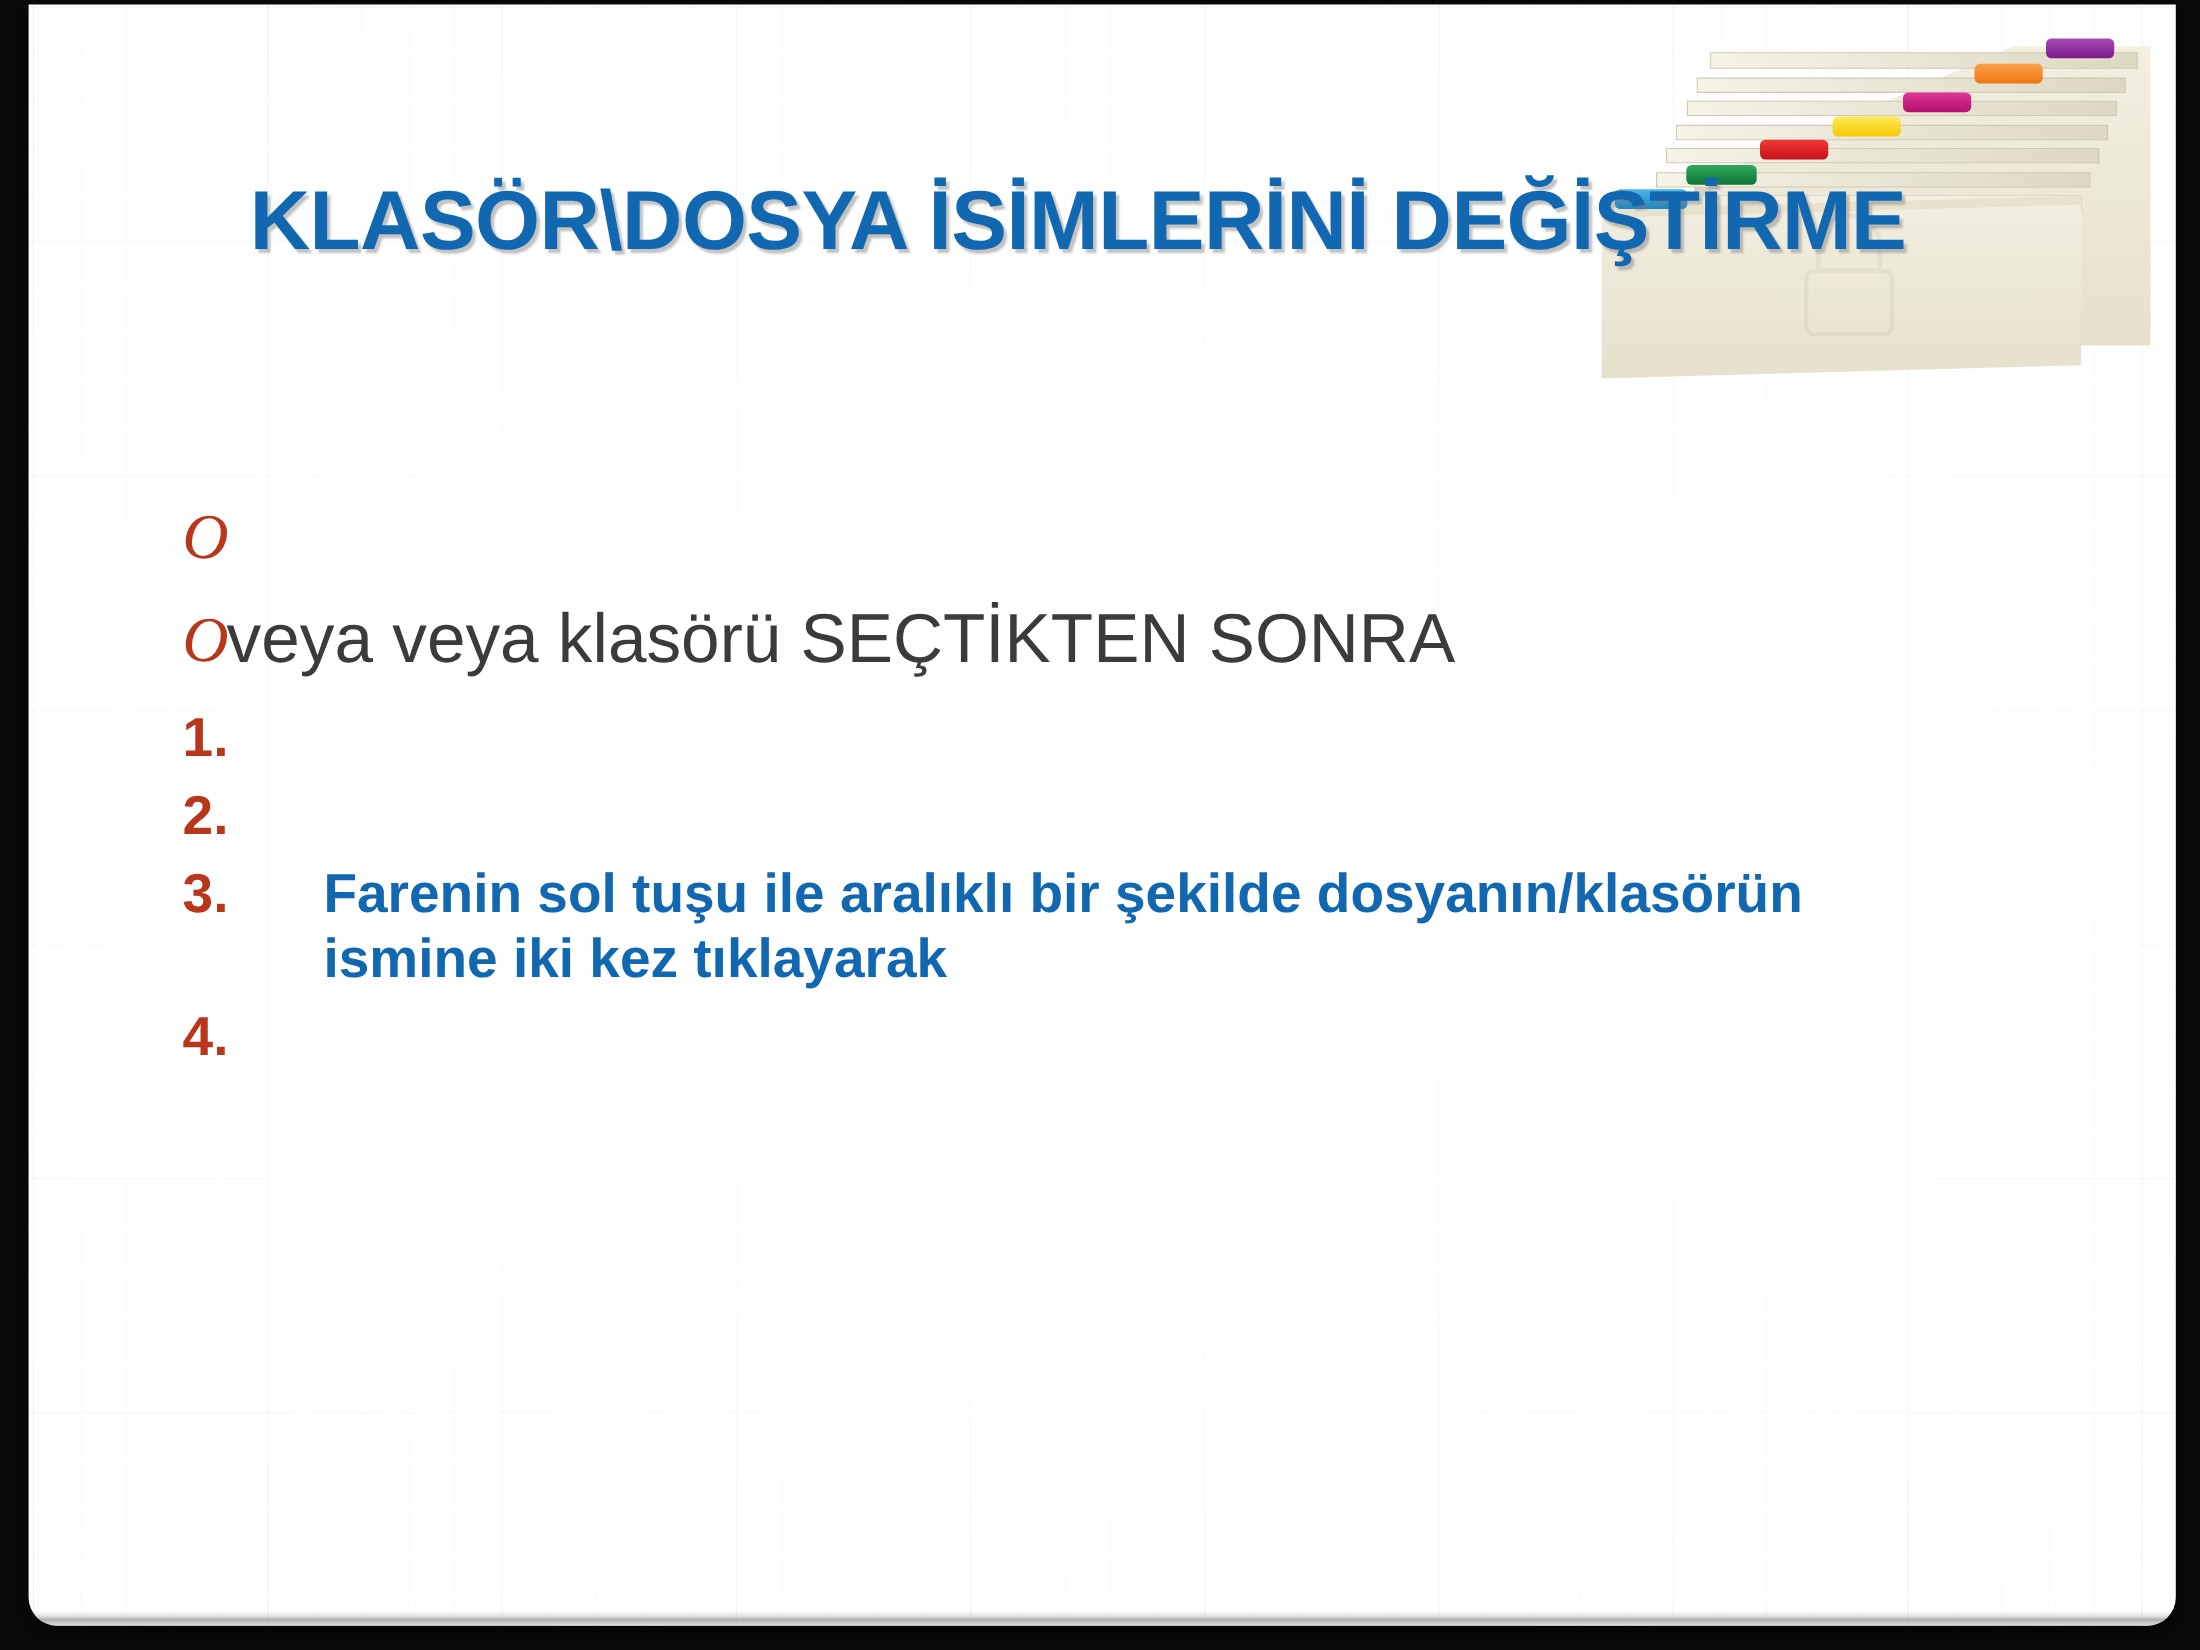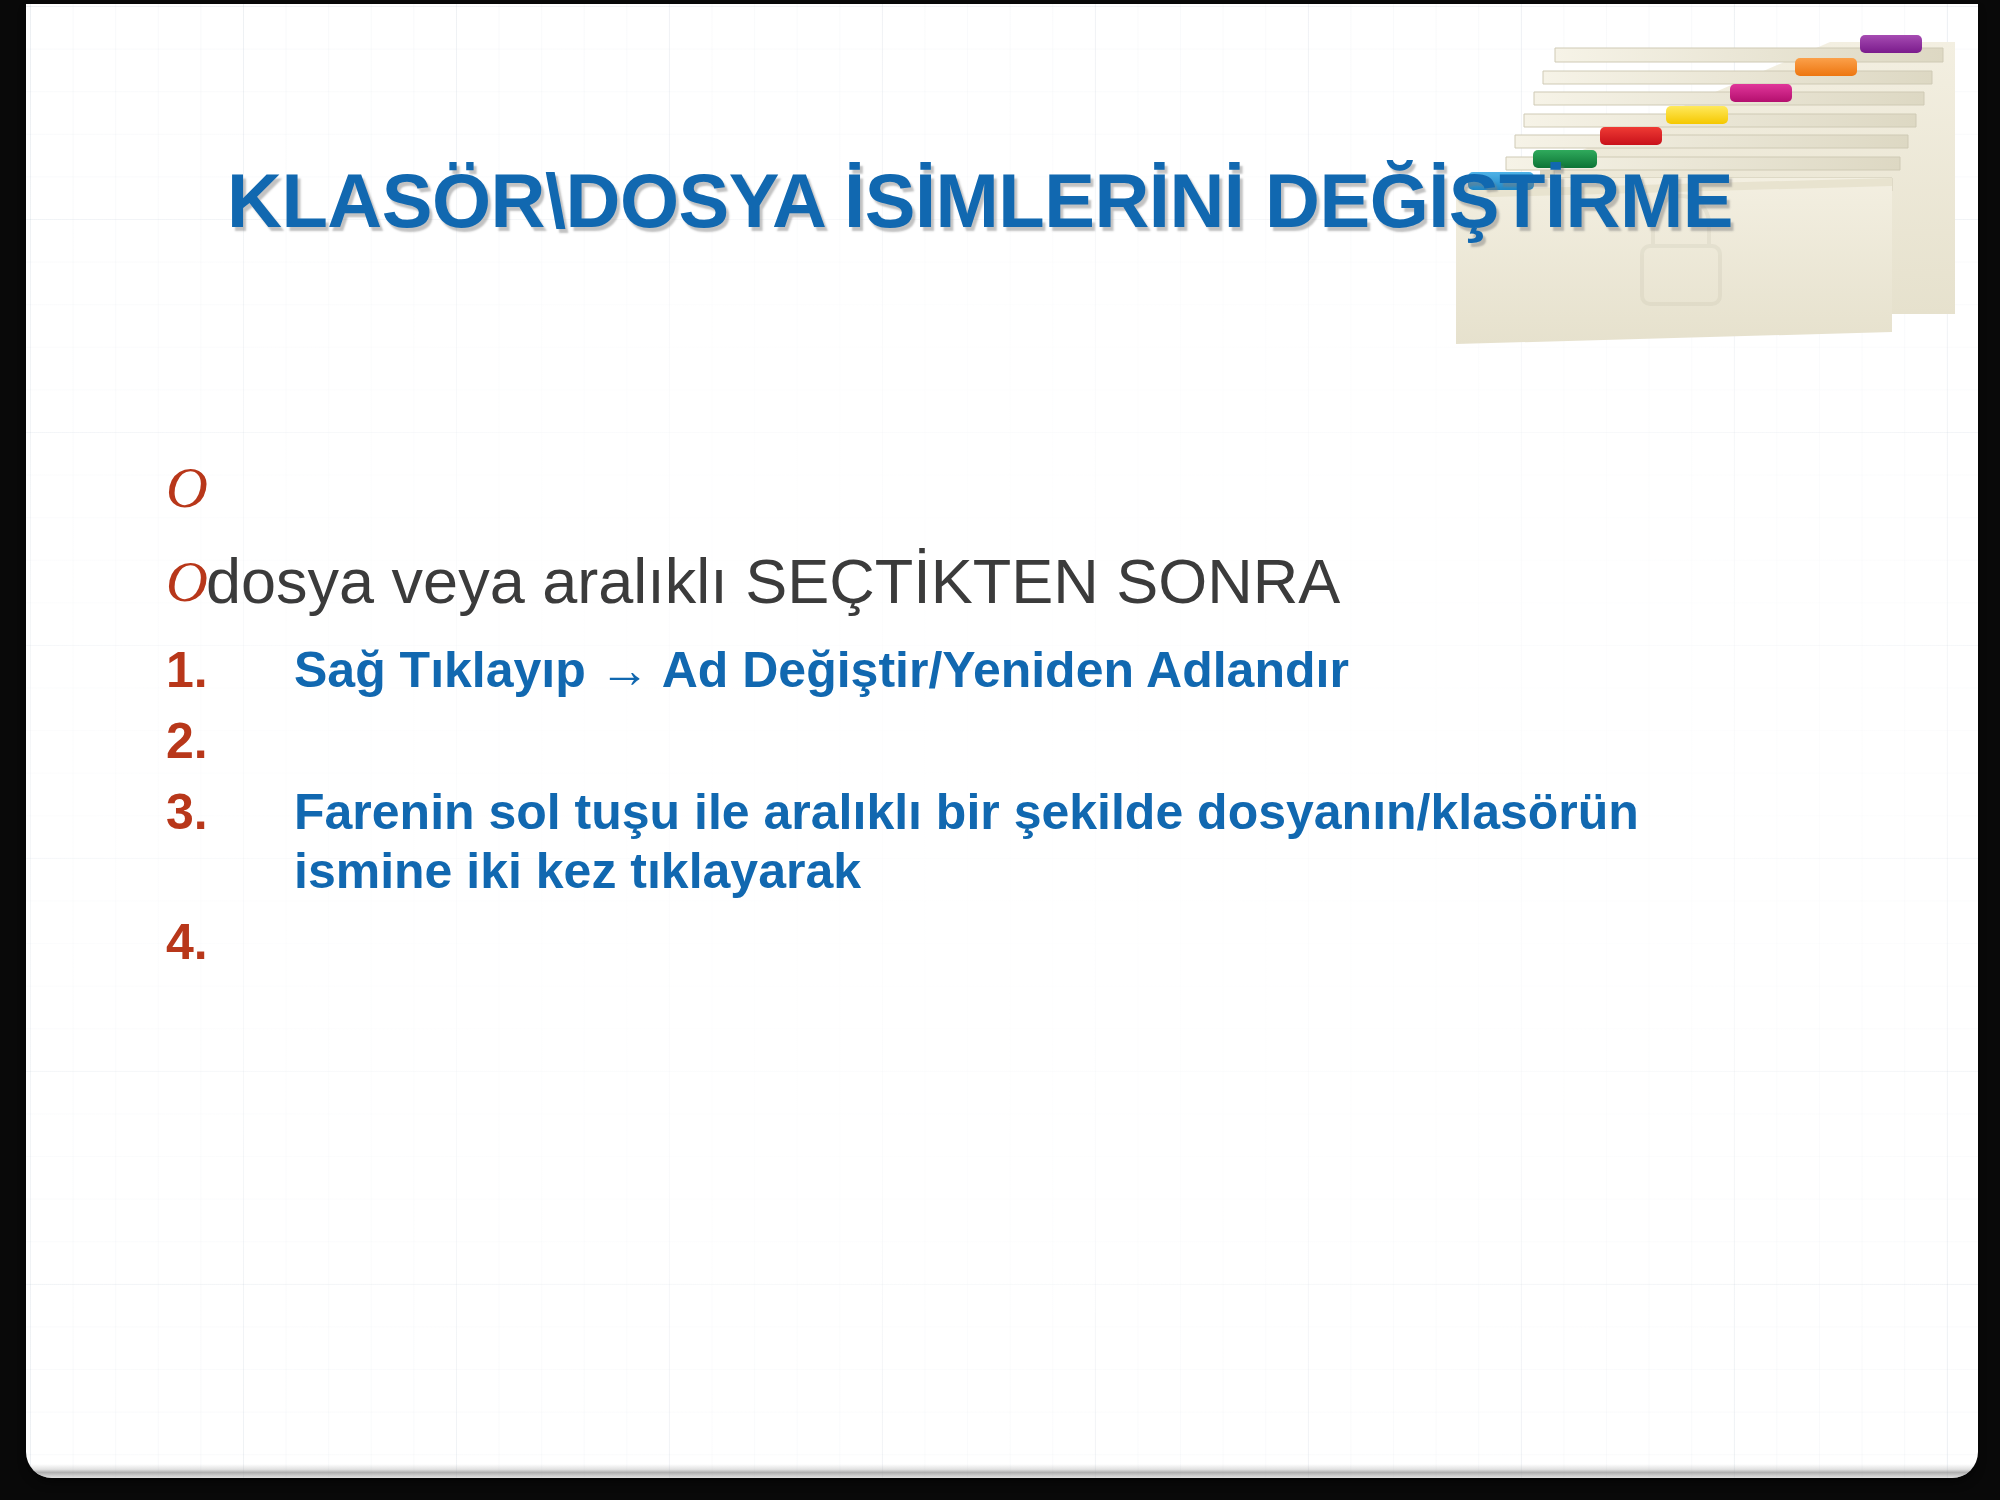--- a/index.html
+++ b/index.html
@@ -251,27 +251,26 @@
     <div id="slide-title">KLASÖR\DOSYA İSİMLERİNİ DEĞİŞTİRME</div>
 
     <div id="body-block">
 
       <div class="para" id="para-1">
         <span class="bullet">O</span>
       </div>
 
       <div class="para" id="para-2">
         <span class="bullet">O</span>
-        <span class="ptext"><span>dosya veya aralıklı </span><span class="underlined">SEÇTİKTEN SONRA</span></span>
+        <span class="ptext"><span>veya veya klasörü </span><span class="underlined">SEÇTİKTEN SONRA</span></span>
       </div>
 
       <ol id="numbered-list">
         <li class="num-item">
           <span class="num">1.</span>
-          <span class="num-text">Sağ Tıklayıp → Ad Değiştir/Yeniden Adlandır</span>
         </li>
         <li class="num-item">
           <span class="num">2.</span>
         </li>
         <li class="num-item">
           <span class="num">3.</span>
           <span class="num-text">Farenin sol tuşu ile aralıklı bir şekilde dosyanın/klasörün ismine iki kez tıklayarak</span>
         </li>
         <li class="num-item">
           <span class="num">4.</span>

